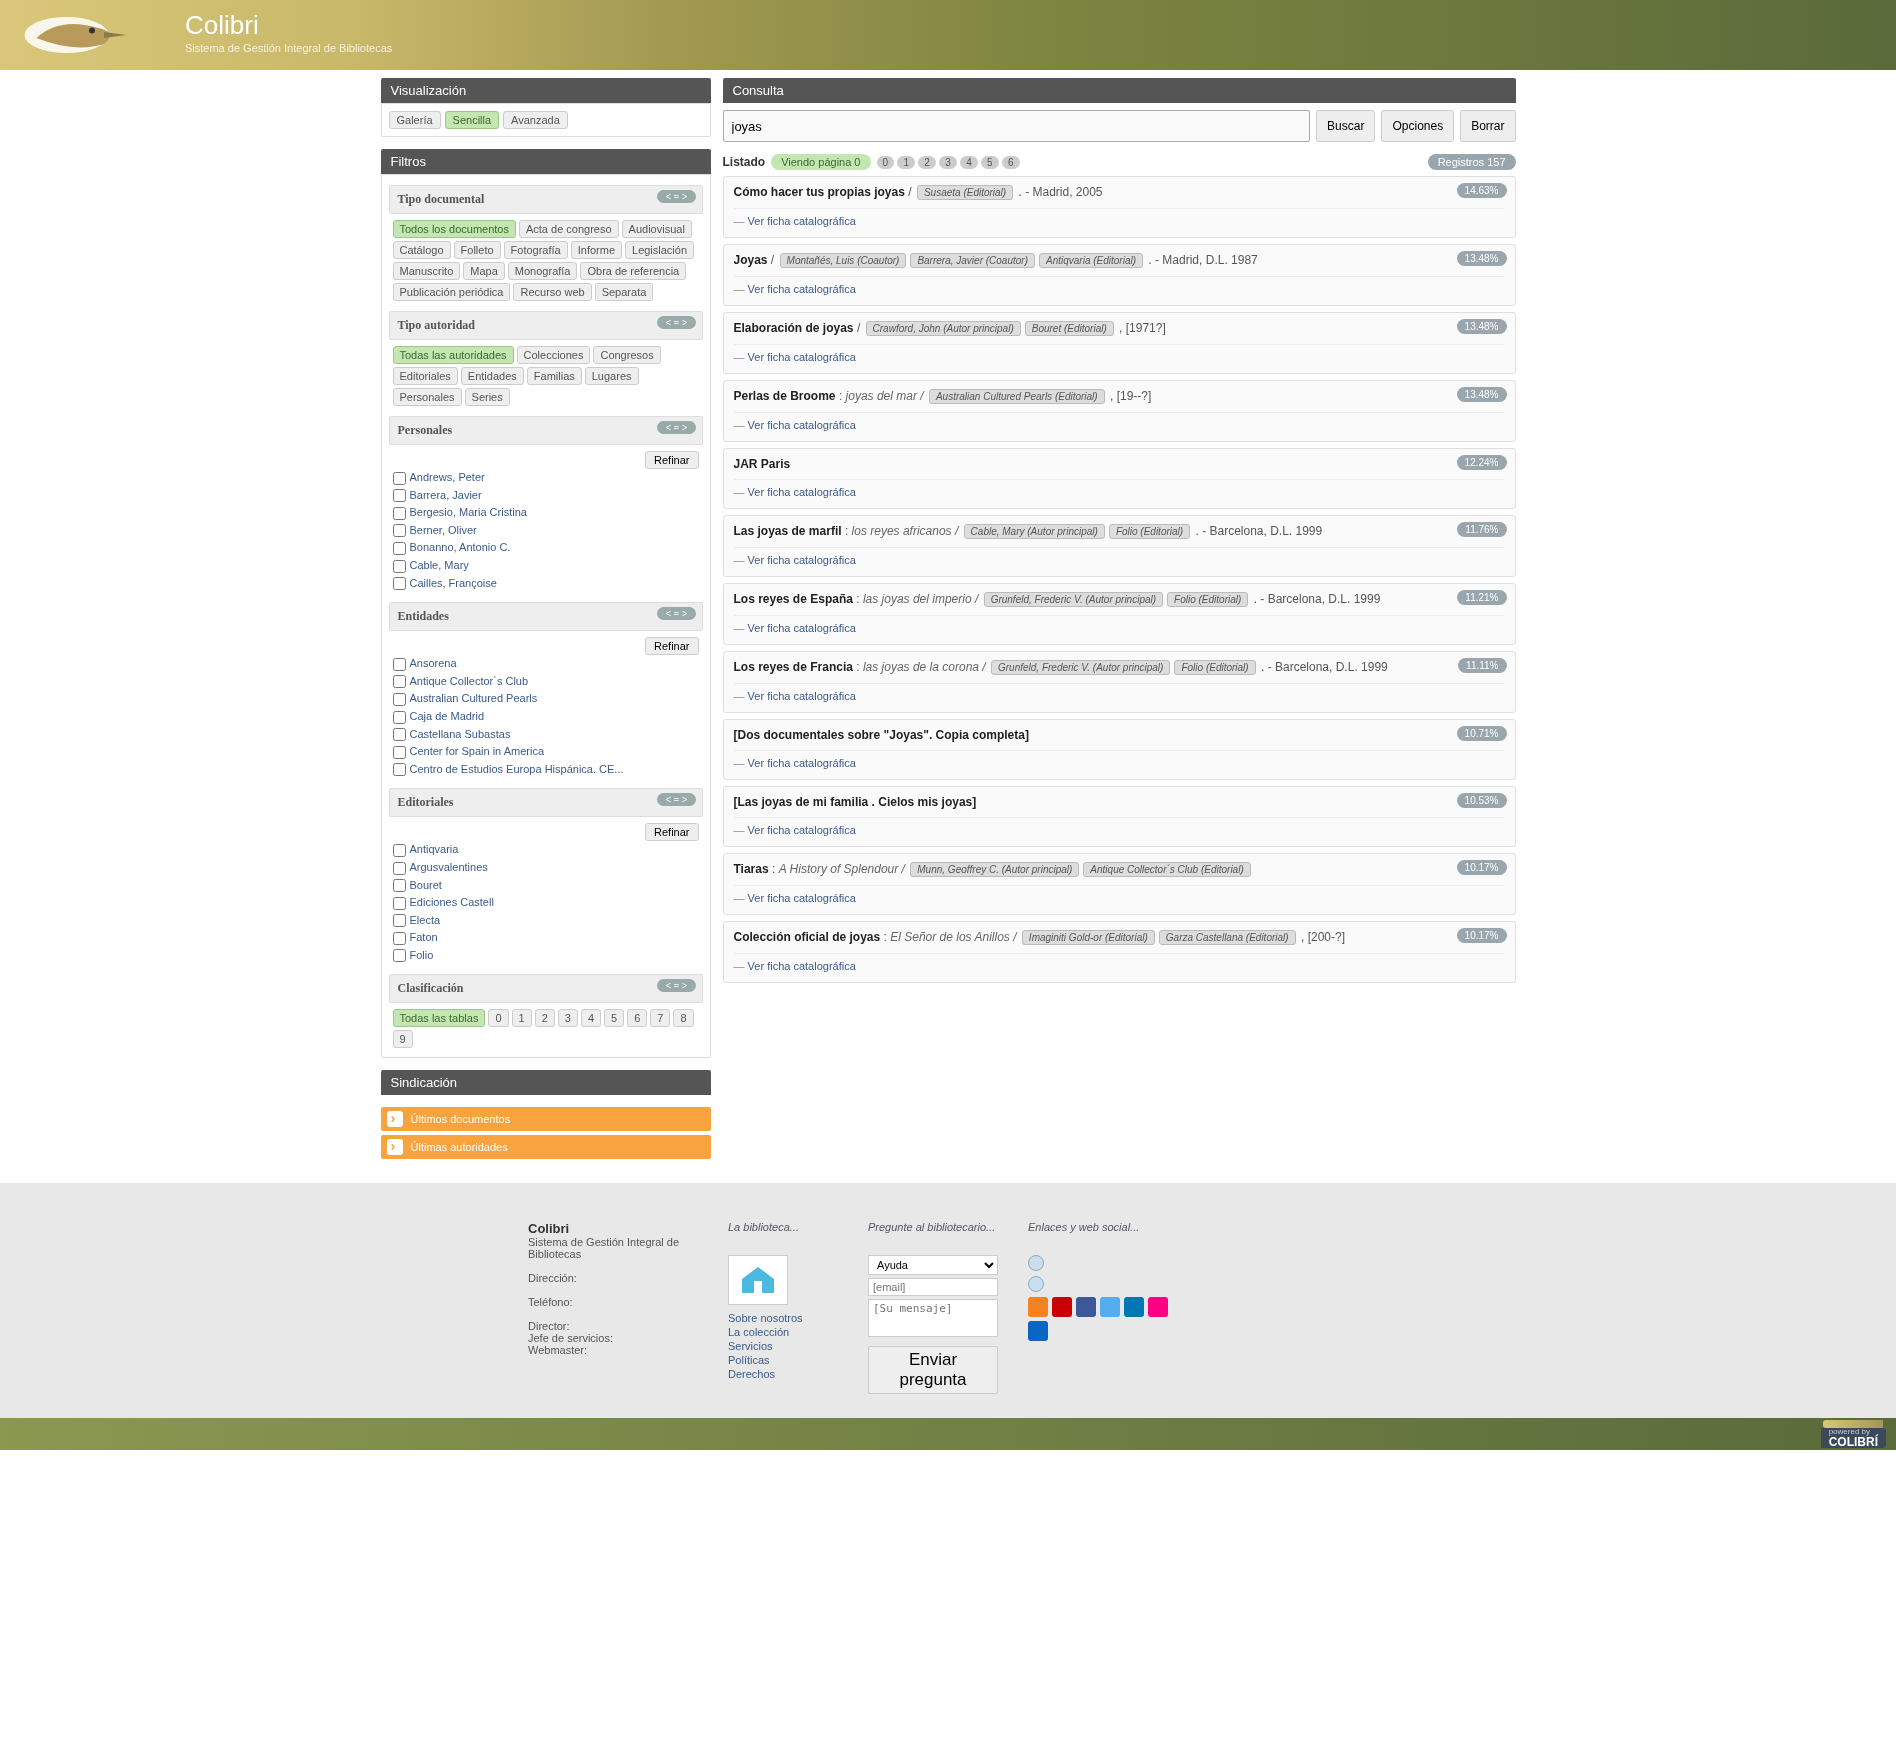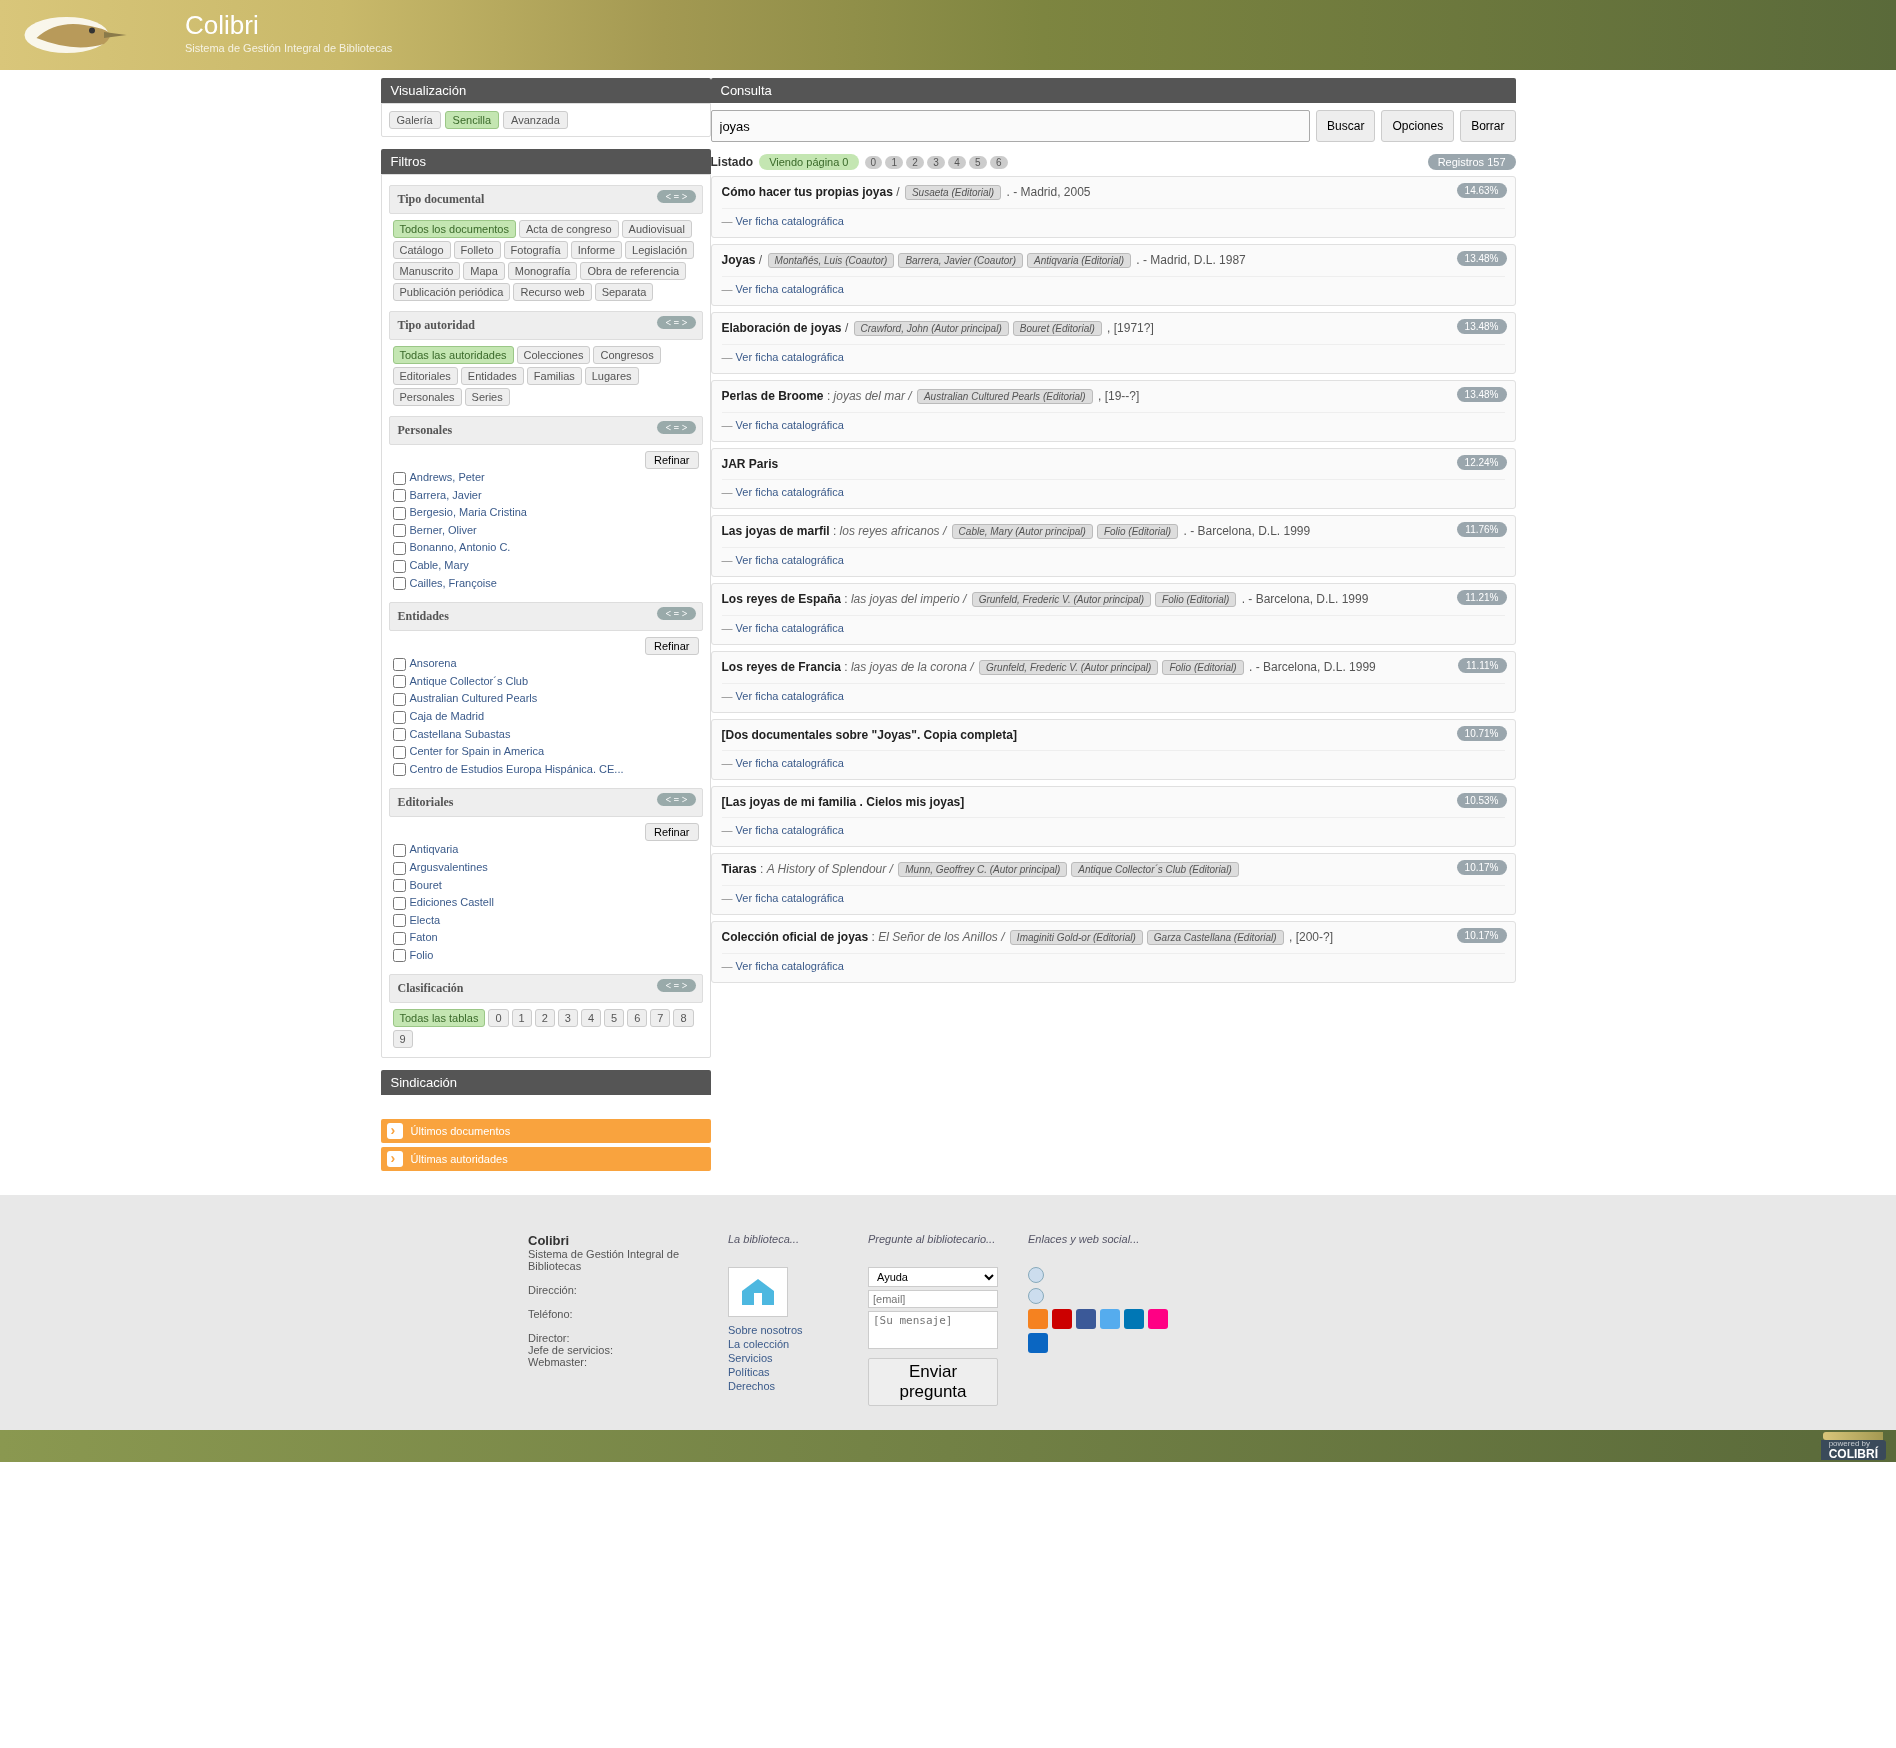--- a/index.html
+++ b/index.html
@@ -7,21 +7,21 @@
 a { color: #3a5a8a; text-decoration: none; }
 
 
 .hdr { height: 70px; background: linear-gradient(90deg,#d9c67a 0%,#c9b96a 18%,#a39952 35%,#7d8540 55%,#5a6a3a 100%); position: relative; overflow: hidden; }
 .hdr-logo { width:170px; height:70px; position:absolute; left:4px; top:0; display:flex; align-items:center; justify-content:center; }
 .hdr-logo svg { width:150px; height:60px; }
 .hdr-title { position:absolute; left:185px; top:10px; color:#fff; }
 .hdr-title h1 { font-size:26px; font-weight:normal; }
 .hdr-title span { font-size:11px; opacity:.8; }
 
-.wrap { max-width:1135px; margin:8px auto 0; display:flex; }
+.wrap { max-width:1135px; margin:8px auto 0; display:flex; gap:12px; }
 .col-l { width:330px; flex:0 0 330px; }
 .col-r { flex:1; }
 
 .panel-dark { background:#555; color:#fff; padding:5px 10px; font-size:13px; border-radius:2px 2px 0 0; }
 .panel-body { background:#fff; border:1px solid #ddd; padding:7px; margin-bottom:12px; border-radius:0 0 2px 2px; }
 
 .btnrow { display:flex; flex-wrap:wrap; gap:4px; }
 .pill { background:#eee; border:1px solid #ccc; border-radius:3px; padding:2px 7px; font-size:11px; cursor:pointer; color:#555; }
 .pill.active { background:#c4e6b2; border-color:#9bc787; color:#3a6a2a; }
 
@@ -31,21 +31,21 @@
 .sect-body .btnrow { gap:3px; }
 .sect-body .pill { padding:2px 6px; }
 
 .flist { }
 .flist .refinar { float:right; }
 .flist .refinar button { background:#eee; border:1px solid #ccc; border-radius:3px; padding:2px 8px; font-size:11px; cursor:pointer; }
 .flist ul { list-style:none; clear:both; }
 .flist li { font-size:11px; padding:2px 0; color:#3a5a8a; }
 .flist li input { margin-right:4px; vertical-align:middle; }
 
-.synd { margin-top:24px; }
+.synd { margin-top:12px; }
 .synd a { display:block; background:#f9a33e; color:#fff; padding:6px 8px 6px 30px; margin-bottom:4px; border-radius:2px; position:relative; font-size:11px; }
 .synd a::before { content:""; position:absolute; left:6px; top:4px; width:16px; height:16px; background:#fff; border-radius:3px; }
 .synd a::after { content:"\203A"; position:absolute; left:10px; top:3px; color:#f9a33e; font-weight:bold; font-size:14px; }
 
 
 .srch { display:flex; gap:6px; margin-bottom:6px; }
 .srch input { flex:1; padding:5px 8px; font-size:13px; border:1px solid #aaa; border-radius:2px; background:#fafafa; }
 .srch button { background:#eee; border:1px solid #ccc; border-radius:3px; padding:8px 10px; font-size:12px; cursor:pointer; }
 
 .listhdr { display:flex; align-items:center; gap:6px; padding:6px 0; }

